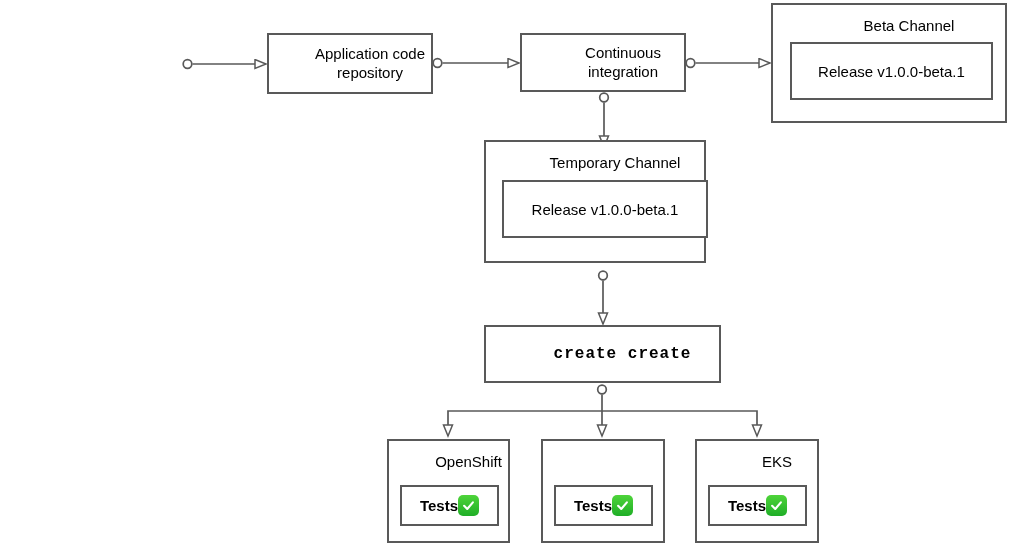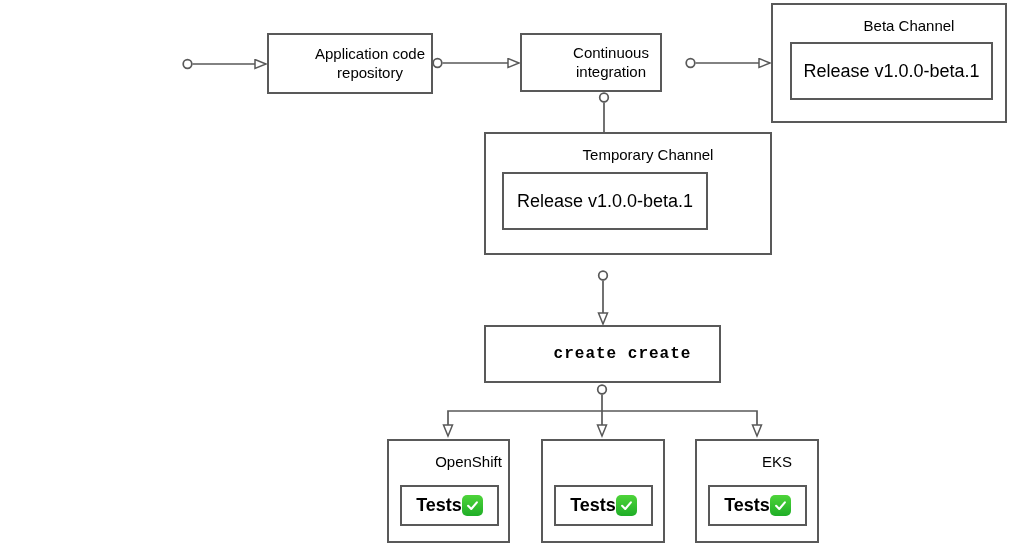--- a/index.html
+++ b/index.html
@@ -32,21 +32,21 @@
   .node.container{text-align:center;}
   .node .title{
     display:block;font-size:15px;line-height:19px;margin-top:11px;
   }
   .node .inner{
     position:absolute;
     background:var(--bg);
     border:2px solid var(--border);
     box-sizing:border-box;
     display:flex;align-items:center;justify-content:center;
-    font-size:18px;text-align:center;
+    font-size:15px;text-align:center;
   }
   .lbl-repo{max-width:150px;}
   .lbl-ci{max-width:110px;}
   .mono{
     font-family:"Liberation Mono","DejaVu Sans Mono",monospace;
     font-weight:bold;font-size:16px;letter-spacing:1px;
   }
   .tests-inner{gap:0;font-weight:bold;}
   .check-badge{
     display:inline-flex;align-items:center;justify-content:center;
@@ -89,32 +89,32 @@
       <path d="M602,411 L602,436" marker-end="url(#arrow)"></path>
       <path d="M602,411 L757,411 L757,436" marker-end="url(#arrow)"></path>
     </g>
   </svg>
 
 
   <div class="node simple" style="left:267px;top:33px;width:166px;height:61px;">
     <span class="lbl-repo">Application code repository</span>
   </div>
 
-  <div class="node simple" style="left:520px;top:33px;width:142px;height:59px;">
+  <div class="node simple" style="left:520px;top:33px;width:166px;height:59px;">
     <span class="lbl-ci">Continuous integration</span>
   </div>
 
   <div class="node container" style="left:771px;top:3px;width:236px;height:120px;">
     <span class="title">Beta Channel</span>
     <div class="inner" style="left:17px;top:37px;width:203px;height:58px;">
       <span>Release v1.0.0-beta.1</span>
     </div>
   </div>
 
-  <div class="node container" style="left:484px;top:132px;width:288px;height:123px;">
+  <div class="node container" style="left:484px;top:140px;width:222px;height:123px;">
     <span class="title">Temporary Channel</span>
     <div class="inner" style="left:16px;top:38px;width:206px;height:58px;">
       <span>Release v1.0.0-beta.1</span>
     </div>
   </div>
 
   <div class="node simple" style="left:484px;top:325px;width:237px;height:58px;">
     <span class="mono">create create</span>
   </div>
 

